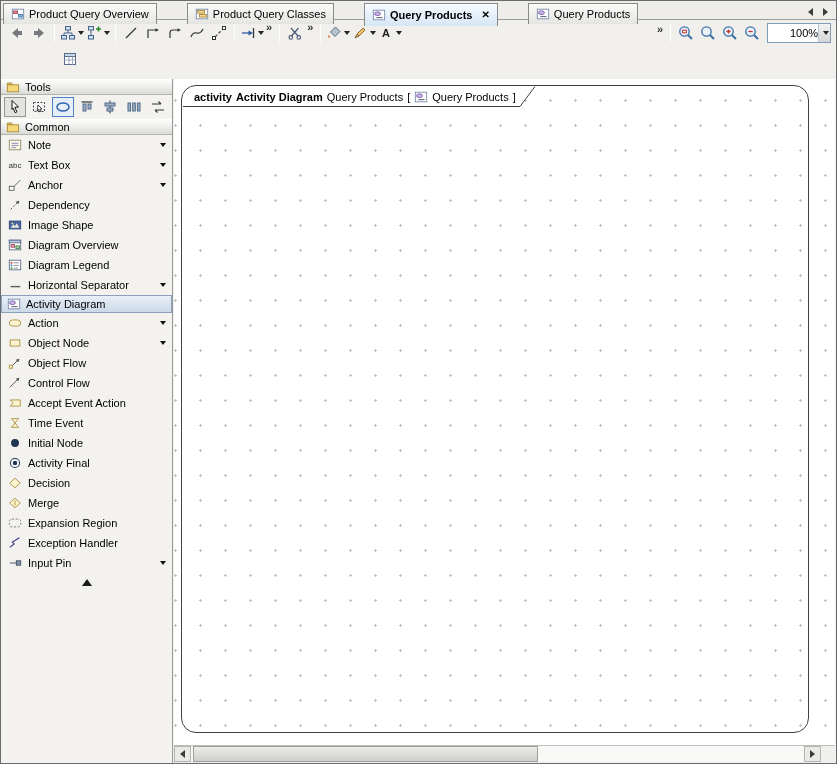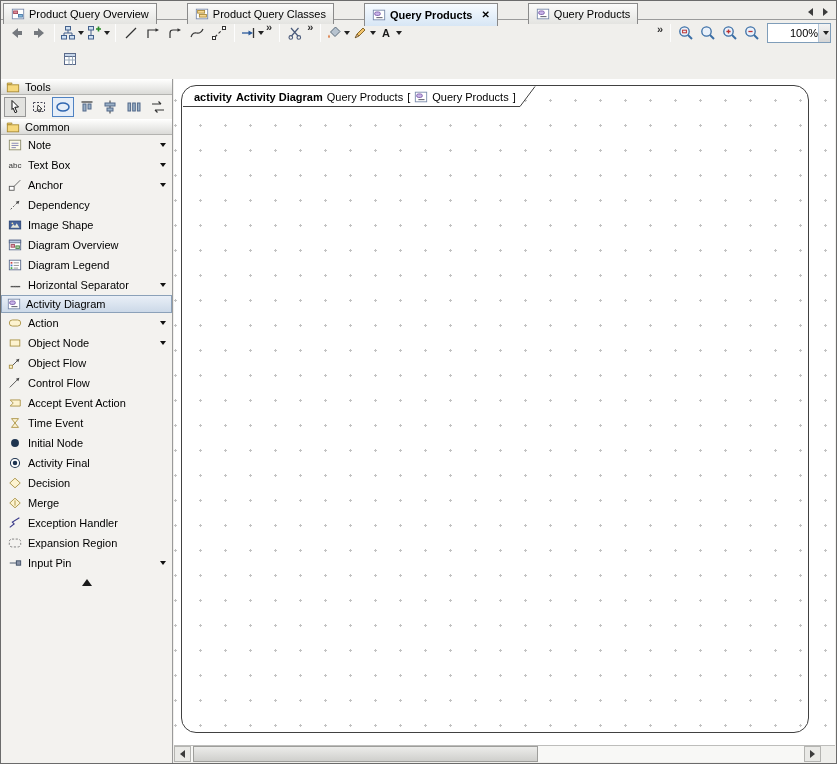--- a/index.html
+++ b/index.html
@@ -491,32 +491,32 @@
           <svg class="i14" viewBox="0 0 16 16">
             <path d="M8 2.5 L14 8 L8 13.5 L2 8 Z" fill="#fdf3d0" stroke="#a89040"></path>
             <path d="M8 5 V11" stroke="#a89040"></path>
           </svg>
         </span>
       <span class="lbl">Merge</span>
     </div>
     <div class="pal-item">
       <span class="picon">
           <svg class="i14" viewBox="0 0 16 16">
+            <rect x="1.5" y="3.5" width="13" height="9" rx="3" fill="none" stroke="#777" stroke-dasharray="2.5,1.8"></rect>
+          </svg>
+        </span>
+      <span class="lbl">Expansion Region</span>
+    </div>
+    <div class="pal-item">
+      <span class="picon">
+          <svg class="i14" viewBox="0 0 16 16">
             <path d="M2 13 L7 9 L5 7 L13 2" stroke="#3a3a8a" fill="none" stroke-width="1.3"></path>
           </svg>
         </span>
       <span class="lbl">Exception Handler</span>
-    </div>
-    <div class="pal-item">
-      <span class="picon">
-          <svg class="i14" viewBox="0 0 16 16">
-            <rect x="1.5" y="3.5" width="13" height="9" rx="3" fill="none" stroke="#777" stroke-dasharray="2.5,1.8"></rect>
-          </svg>
-        </span>
-      <span class="lbl">Expansion Region</span>
     </div>
     <div class="pal-item">
       <span class="picon">
           <svg class="i14" viewBox="0 0 16 16">
             <rect x="9.5" y="5.5" width="5" height="5" fill="#8a94a8" stroke="#3a4a60"></rect>
             <path d="M2 8 H9.5" stroke="#3a4a60"></path>
           </svg>
         </span>
       <span class="lbl">Input Pin</span>
       <span class="dd"></span>

